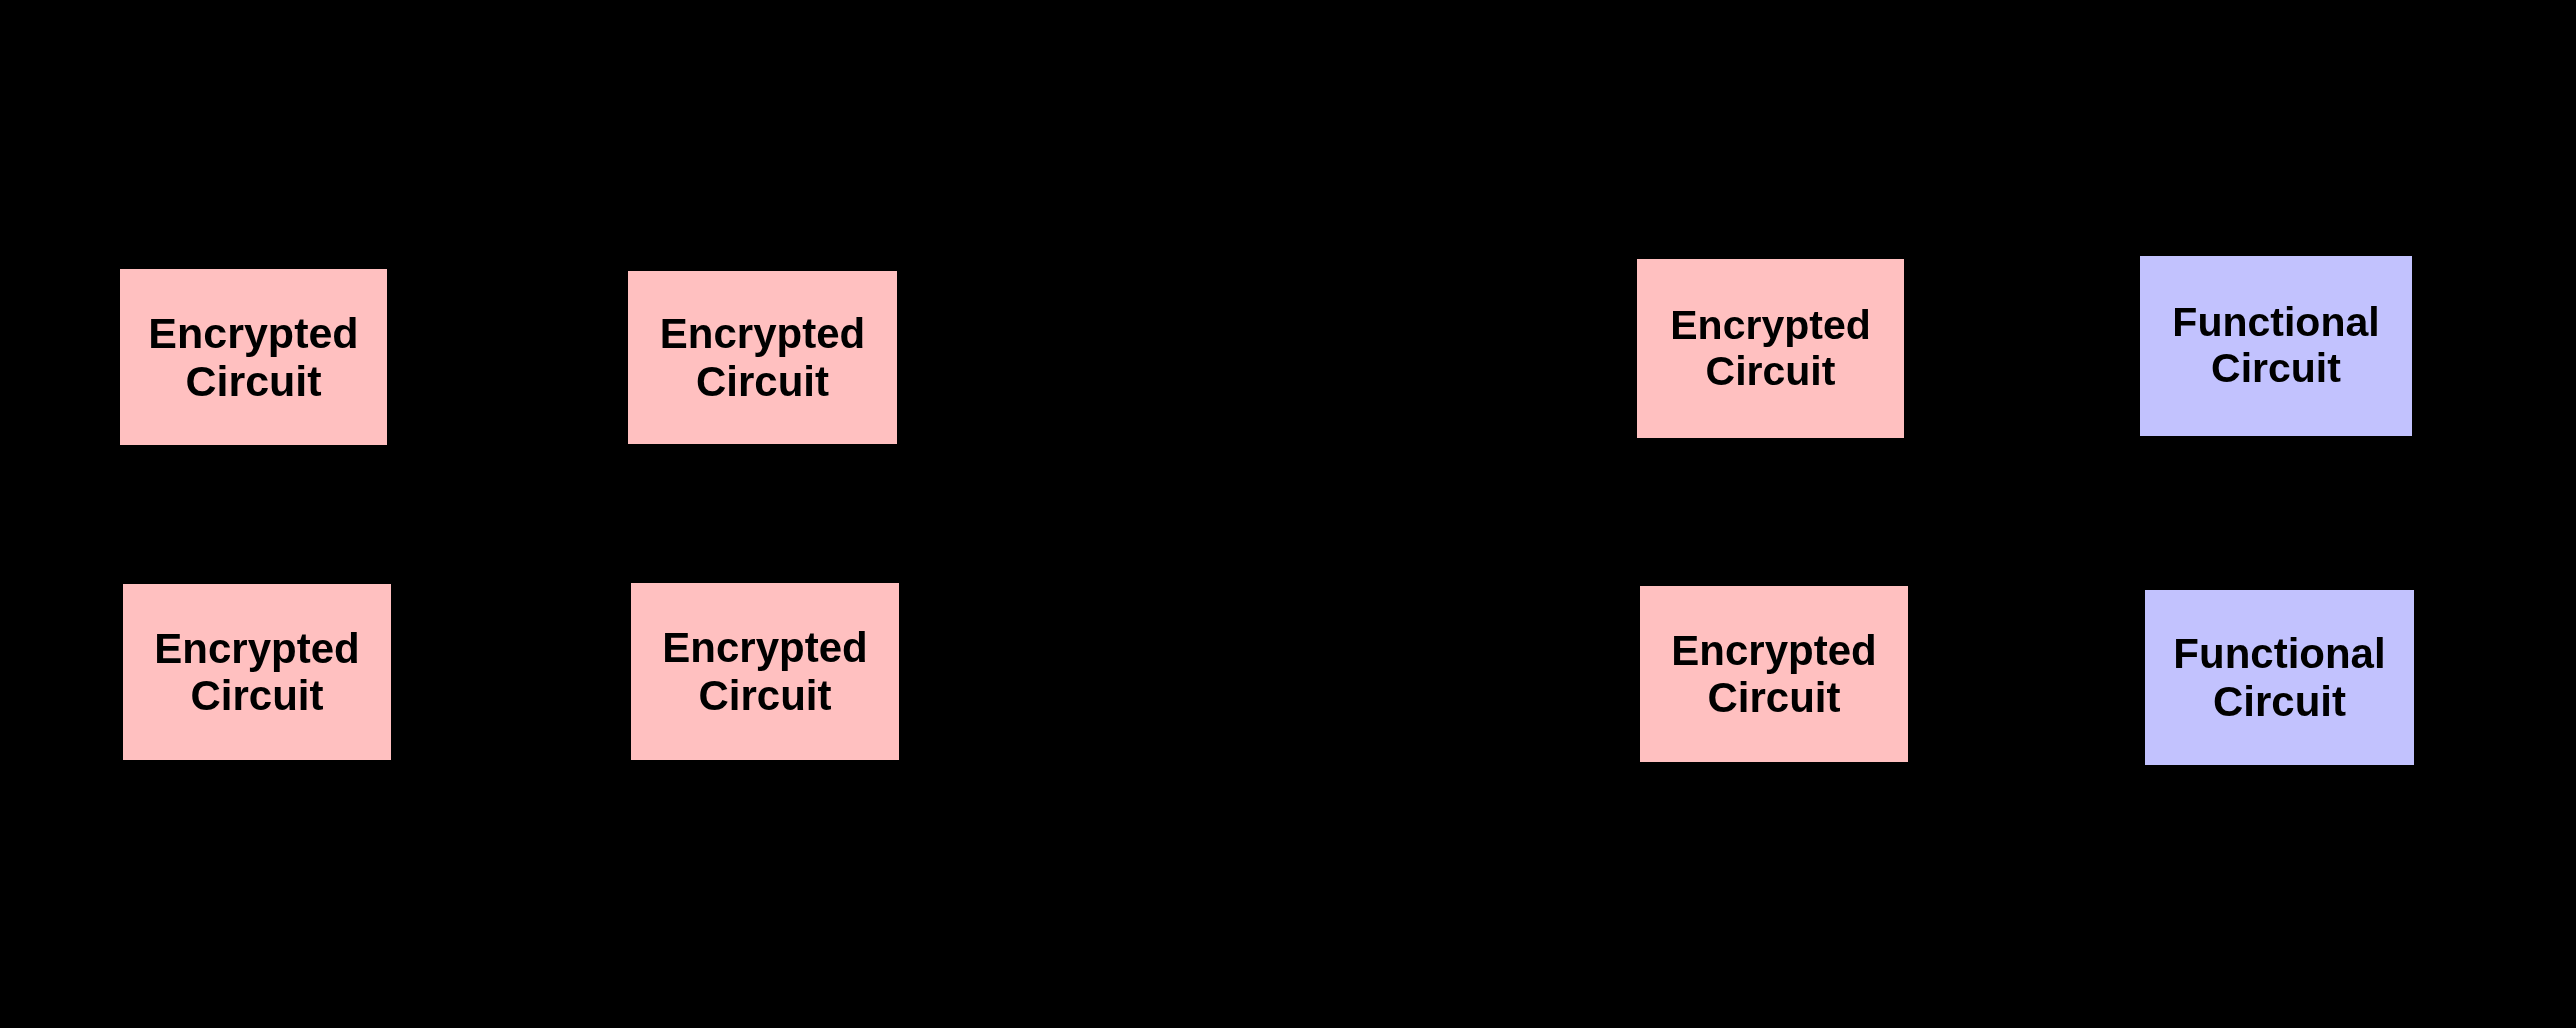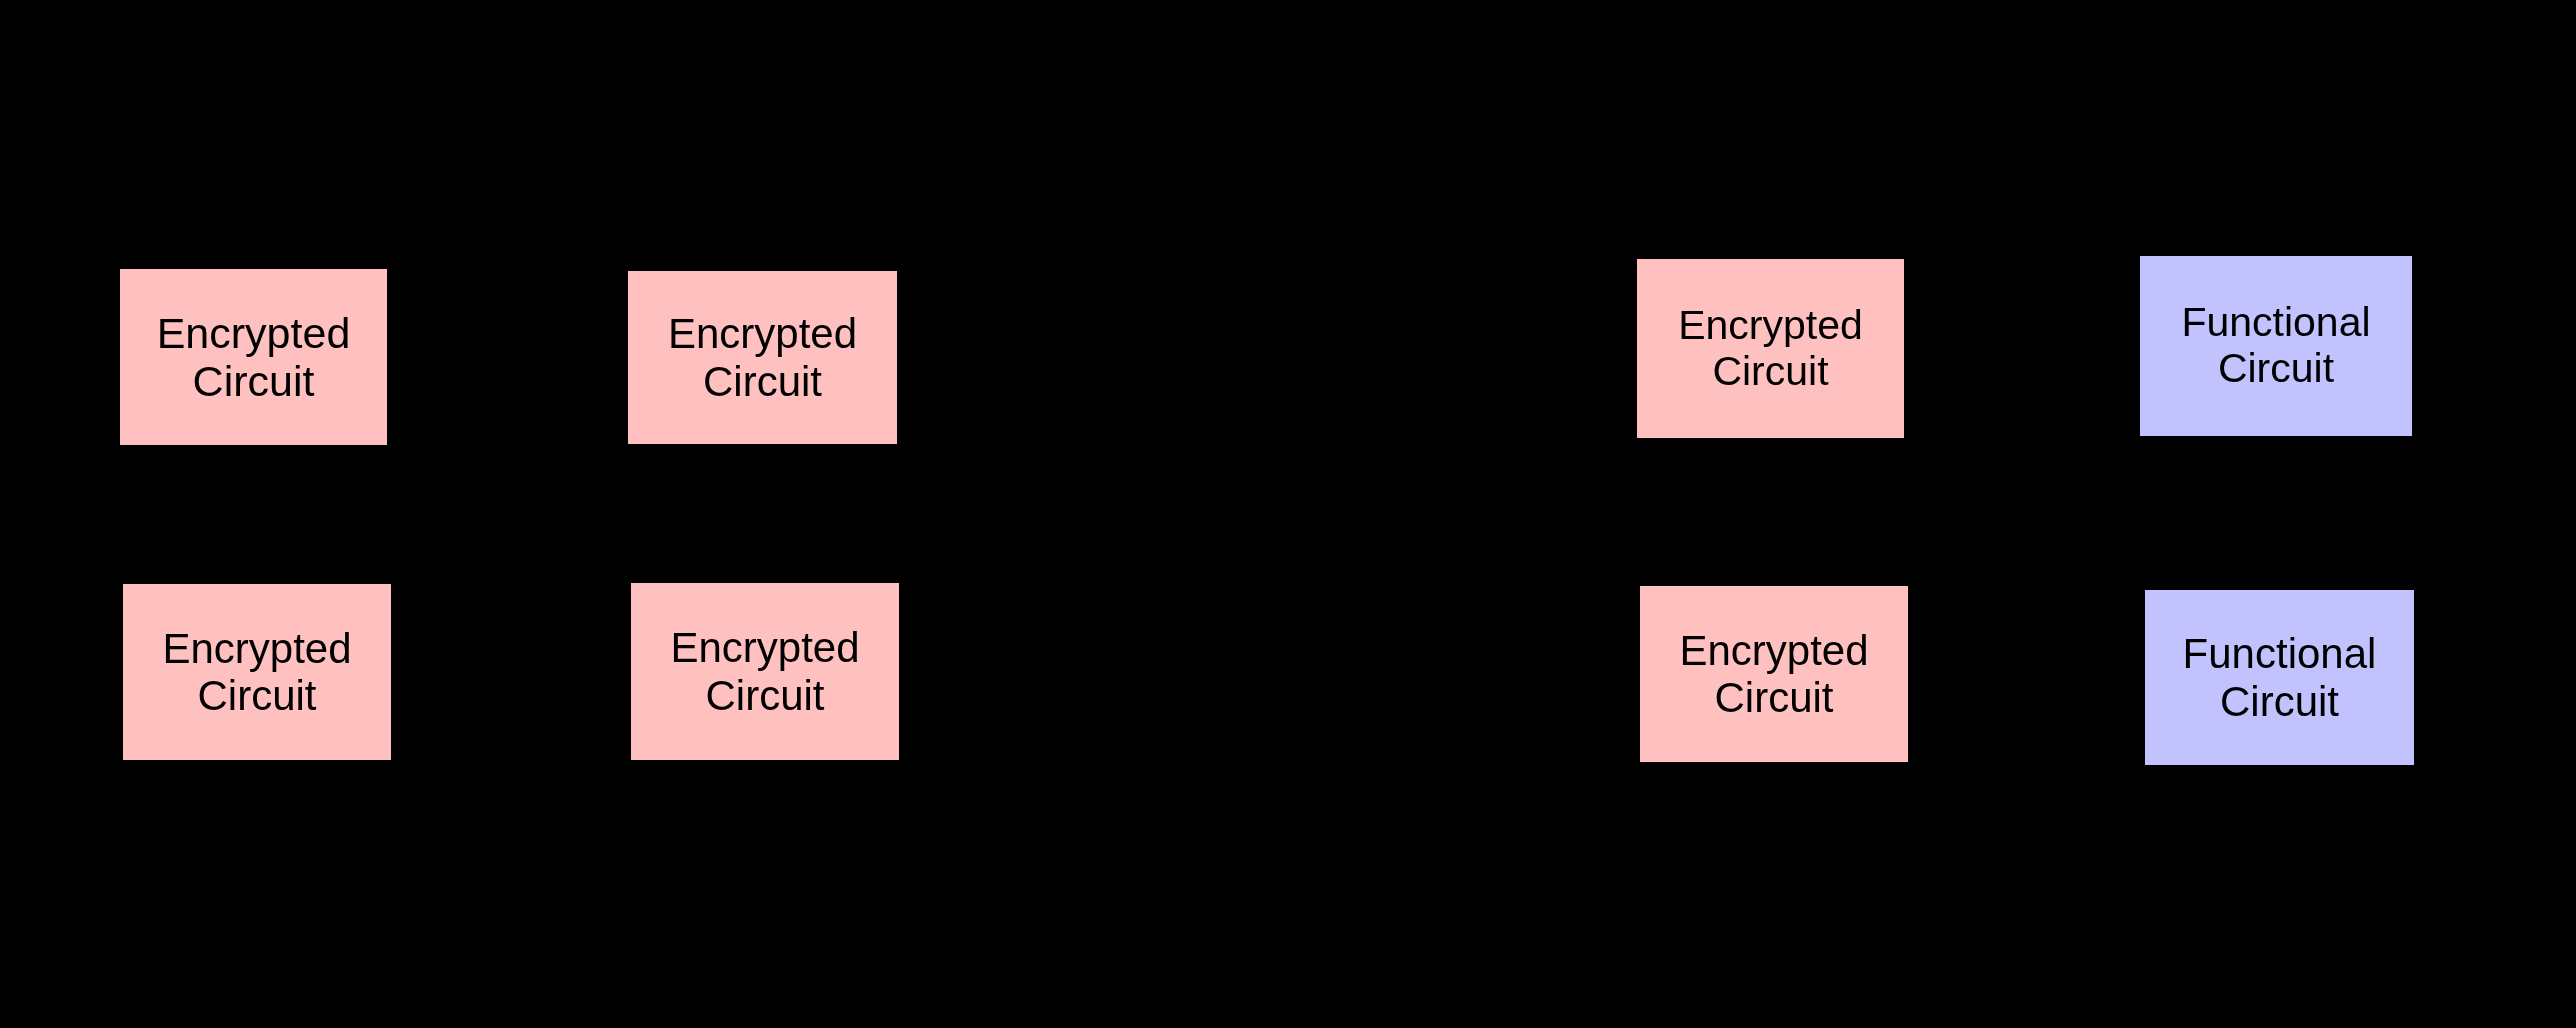--- a/index.html
+++ b/index.html
@@ -23,21 +23,21 @@
     box-sizing: border-box;
     display: flex;
     align-items: center;
     justify-content: center;
     text-align: center;
     color: #000000;
     line-height: 1.12;
     letter-spacing: 0px;
     white-space: pre-line;
     font-family: "Liberation Sans", sans-serif;
-    font-weight: 400;
+    font-weight: 700;
     overflow: hidden;
   }
   .node-label {
     display: block;
     width: 100%;
     text-align: center;
   }
 </style>
 </head>
 <body>

